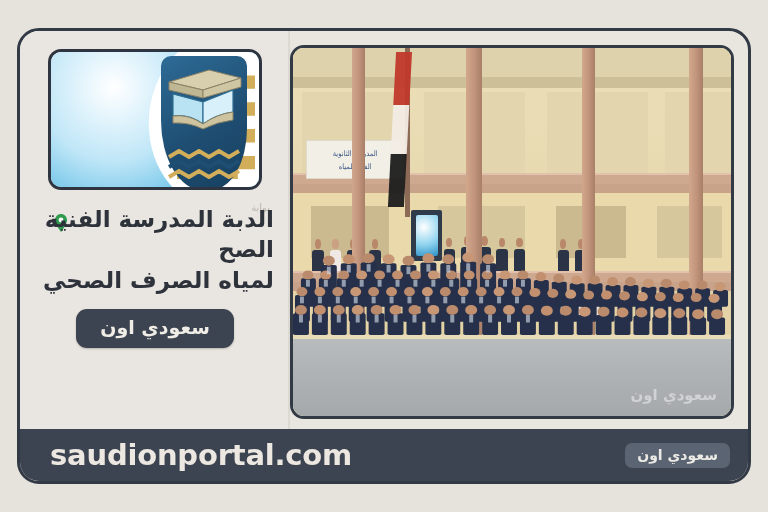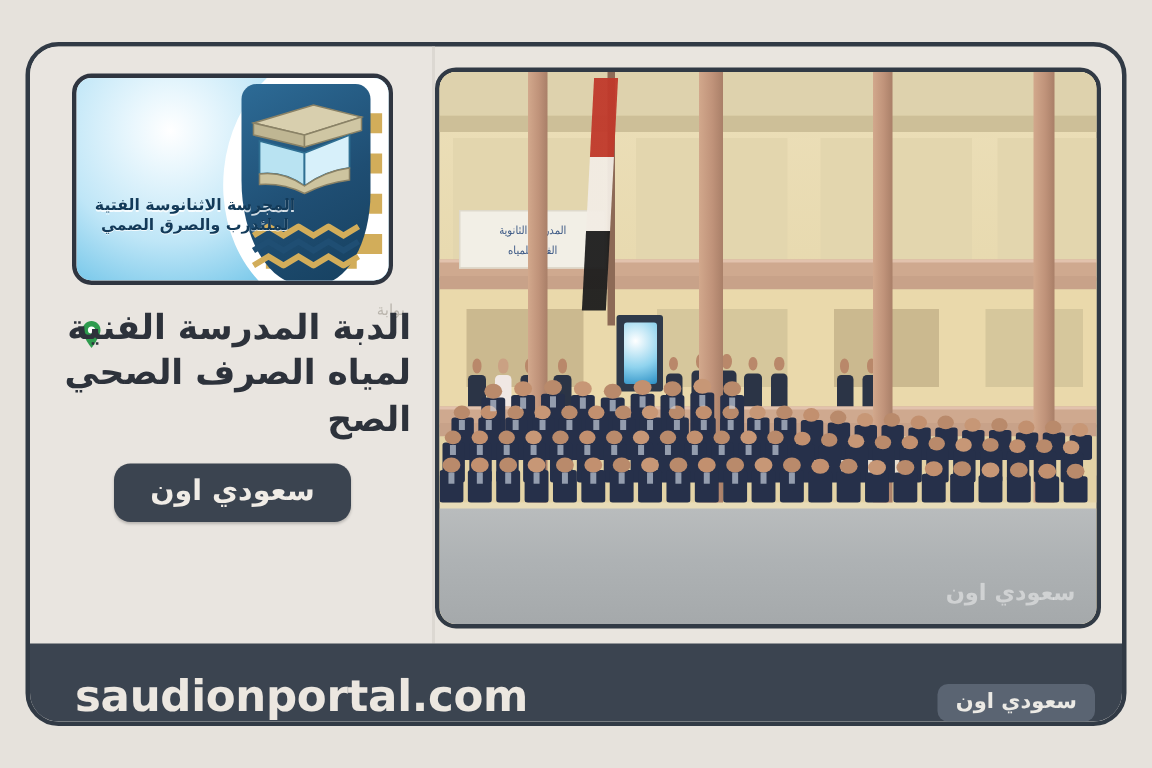--- a/index.html
+++ b/index.html
@@ -144,21 +144,21 @@
   .person-body{position:absolute;border-radius:3px 3px 1px 1px;background:#2b3446;}
   .photo-wm{
     position:absolute;right:14px;bottom:12px;
     font-size:15px;font-weight:700;direction:rtl;color:rgba(255,255,255,.45);
     letter-spacing:1px;
   }
 
   
   .footer{
     position:relative;flex:0 0 52px;background:#3b4450;
-    display:flex;align-items:flex-end;justify-content:space-between;
+    display:flex;align-items:center;justify-content:space-between;
     padding:0 18px 0 30px;box-sizing:border-box;
   }
   .site-url{color:#ece7e0;font-size:29px;font-weight:700;letter-spacing:-.2px;}
   .footer-badge{
     background:#5a6472;color:#eceae5;
     padding:5px 12px 6px 12px;border-radius:7px;
     font-size:14px;font-weight:700;direction:rtl;line-height:1;
   }
 </style>
 </head>
@@ -186,39 +186,35 @@
               <path d="M70 22 L40 34 L40 56 Q54 46 70 44 Z" fill="#d7f0fa" stroke="#2f6f92" stroke-width="1.2"></path>
               <path d="M10 48 Q26 46 40 56 Q54 46 70 44 L70 52 Q54 54 40 61 Q26 54 10 55 Z" fill="#cdc49f" stroke="#8a8266" stroke-width="1"></path>
             </svg>
 
             <svg class="logo-waves" viewBox="0 0 74 30">
               <polyline points="2,8 12,2 22,8 32,2 42,8 52,2 62,8 72,2" fill="none" stroke="#d2ad5a" stroke-width="4"></polyline>
               <polyline points="2,18 12,12 22,18 32,12 42,18 52,12 62,18 72,12" fill="none" stroke="#1f4e73" stroke-width="4"></polyline>
               <polyline points="2,28 12,22 22,28 32,22 42,28 52,22 62,28 72,22" fill="none" stroke="#d2ad5a" stroke-width="4"></polyline>
             </svg>
 
-            <div class="logo-text">
-              <span>المجرسة الاثنانوسة الفتية</span>
-              <span>لملئدرب والصرق الصمي</span>
-            </div>
           </div>
         </div>
 
         <div class="headline-wrap">
           <div class="headline-ghost">بوابة</div>
 
           <svg class="pin-icon" viewBox="0 0 14 18">
             <path d="M7 0C3.7 0 1 2.7 1 6c0 4.4 6 12 6 12s6-7.6 6-12c0-3.3-2.7-6-6-6z" fill="#2e9b4e"></path>
             <circle cx="7" cy="6" r="2.4" fill="#ffffff"></circle>
           </svg>
 
           <div class="headline">
             <span class="line">الدبة المدرسة الفنية</span>
+            <span class="line">الصح</span>
             <span class="line">لمياه الصرف الصحي</span>
-            <span class="line">الصح</span>
           </div>
         </div>
 
         <div class="tag-btn">سعودي اون</div>
       </div>
 
       <div class="photo">
         <div class="ph-sky"></div>
 
         <div class="facade"></div>

